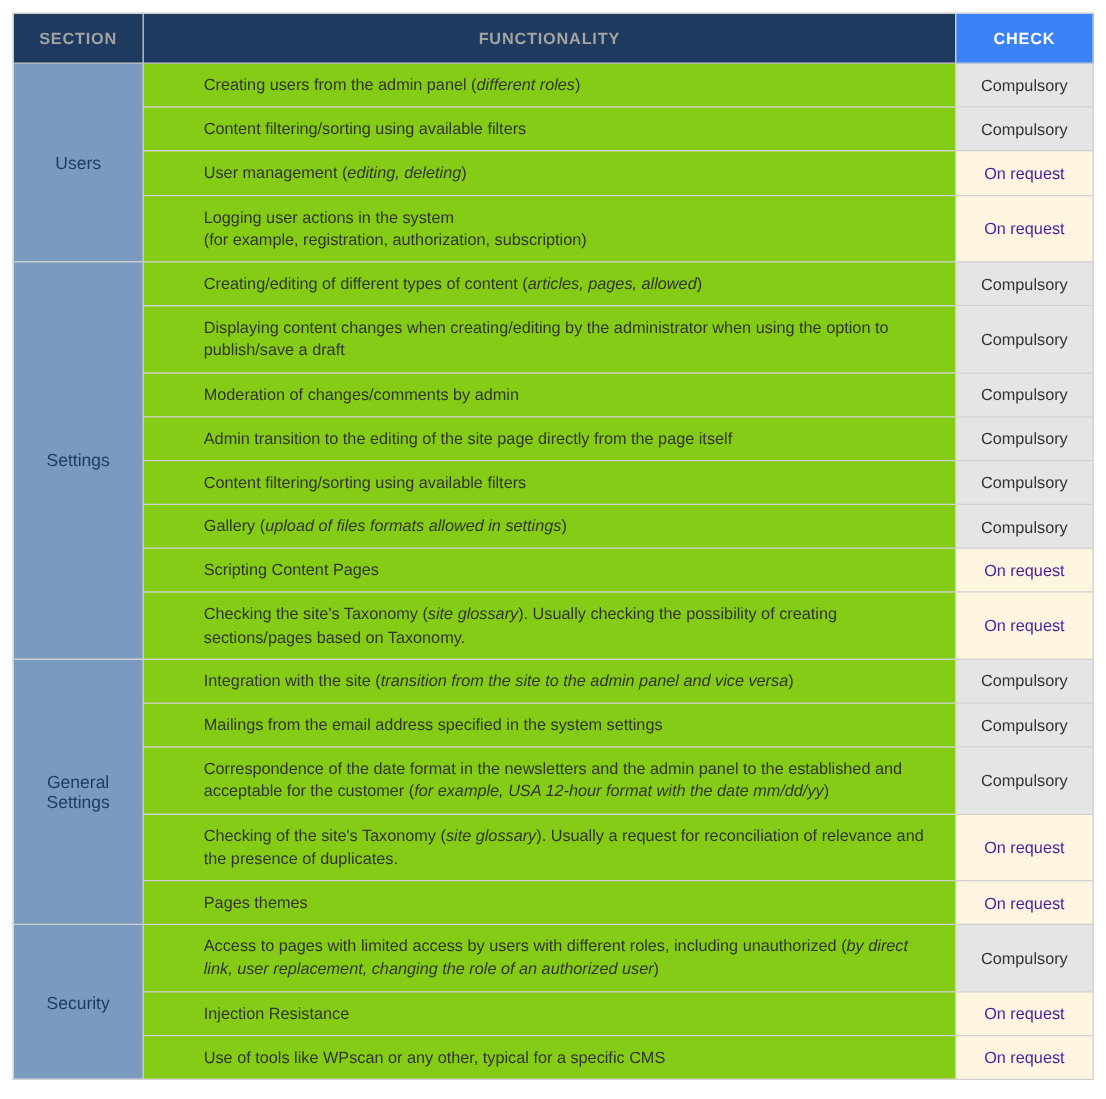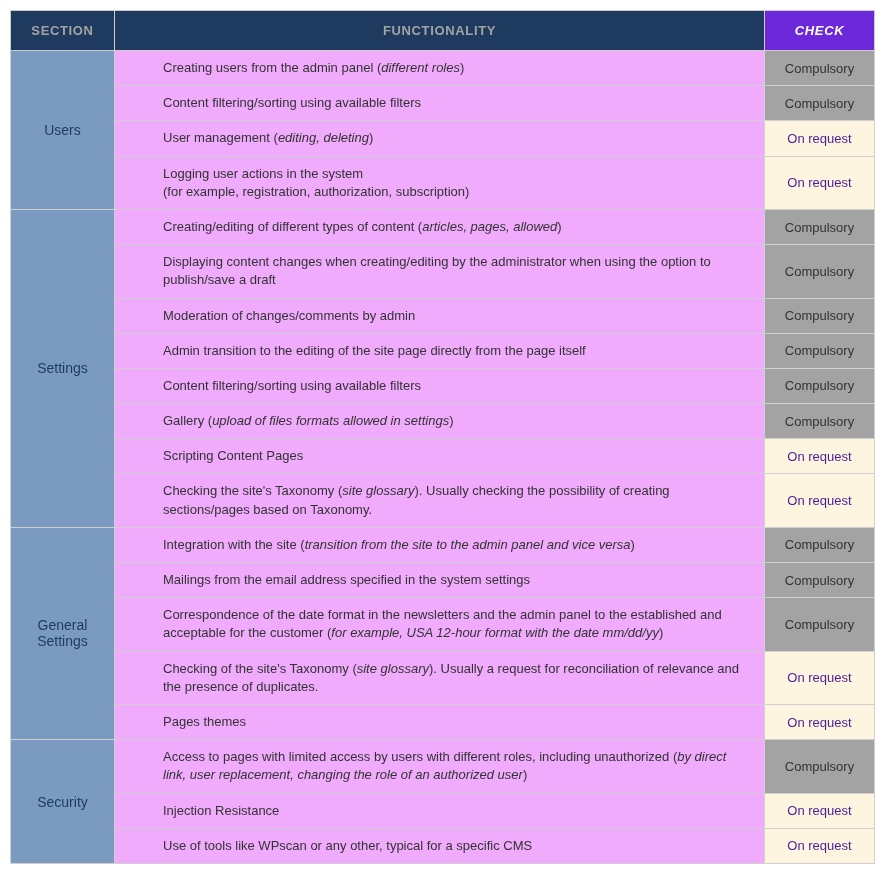--- a/index.html
+++ b/index.html
@@ -29,55 +29,54 @@
       letter-spacing: 0.05em;
       padding: 12px 10px;
       text-align: center;
       border: 1px solid #ccc;
     }
     thead tr th.functionality-header {
       text-align: center;
       margin-top: 40px;
     }
     thead tr th.check-header {
-      background-color: #6d28d9;
+      background-color: #3b82f6;
       color: #ffffff;
-      font-style: italic;
     }
     tbody tr td {
       border: 1px solid #d0d0d0;
       padding: 8px 12px;
       vertical-align: middle;
     }
     .section-cell {
       background-color: #7a9bbf;
       color: #1e3a5f;
       font-size: 14px;
       font-weight: normal;
       text-align: center;
       width: 104px;
       vertical-align: middle;
     }
     .functionality-cell {
-      background-color: #f0abfc;
+      background-color: #84cc16;
       color: #333;
       line-height: 1.4;
       padding-left: 48px;
     }
     .functionality-cell em {
       font-style: italic;
     }
     .check-cell {
       text-align: center;
       font-size: 13px;
       width: 110px;
       vertical-align: middle;
     }
     .check-compulsory {
-      background-color: #a3a3a3;
+      background-color: #e5e5e5;
       color: #333;
       padding-left: 12px;
     }
     .check-on-request {
       background-color: #fdf5e0;
       color: #4c1d95;
     }
   </style>
 </head>
 <body>

